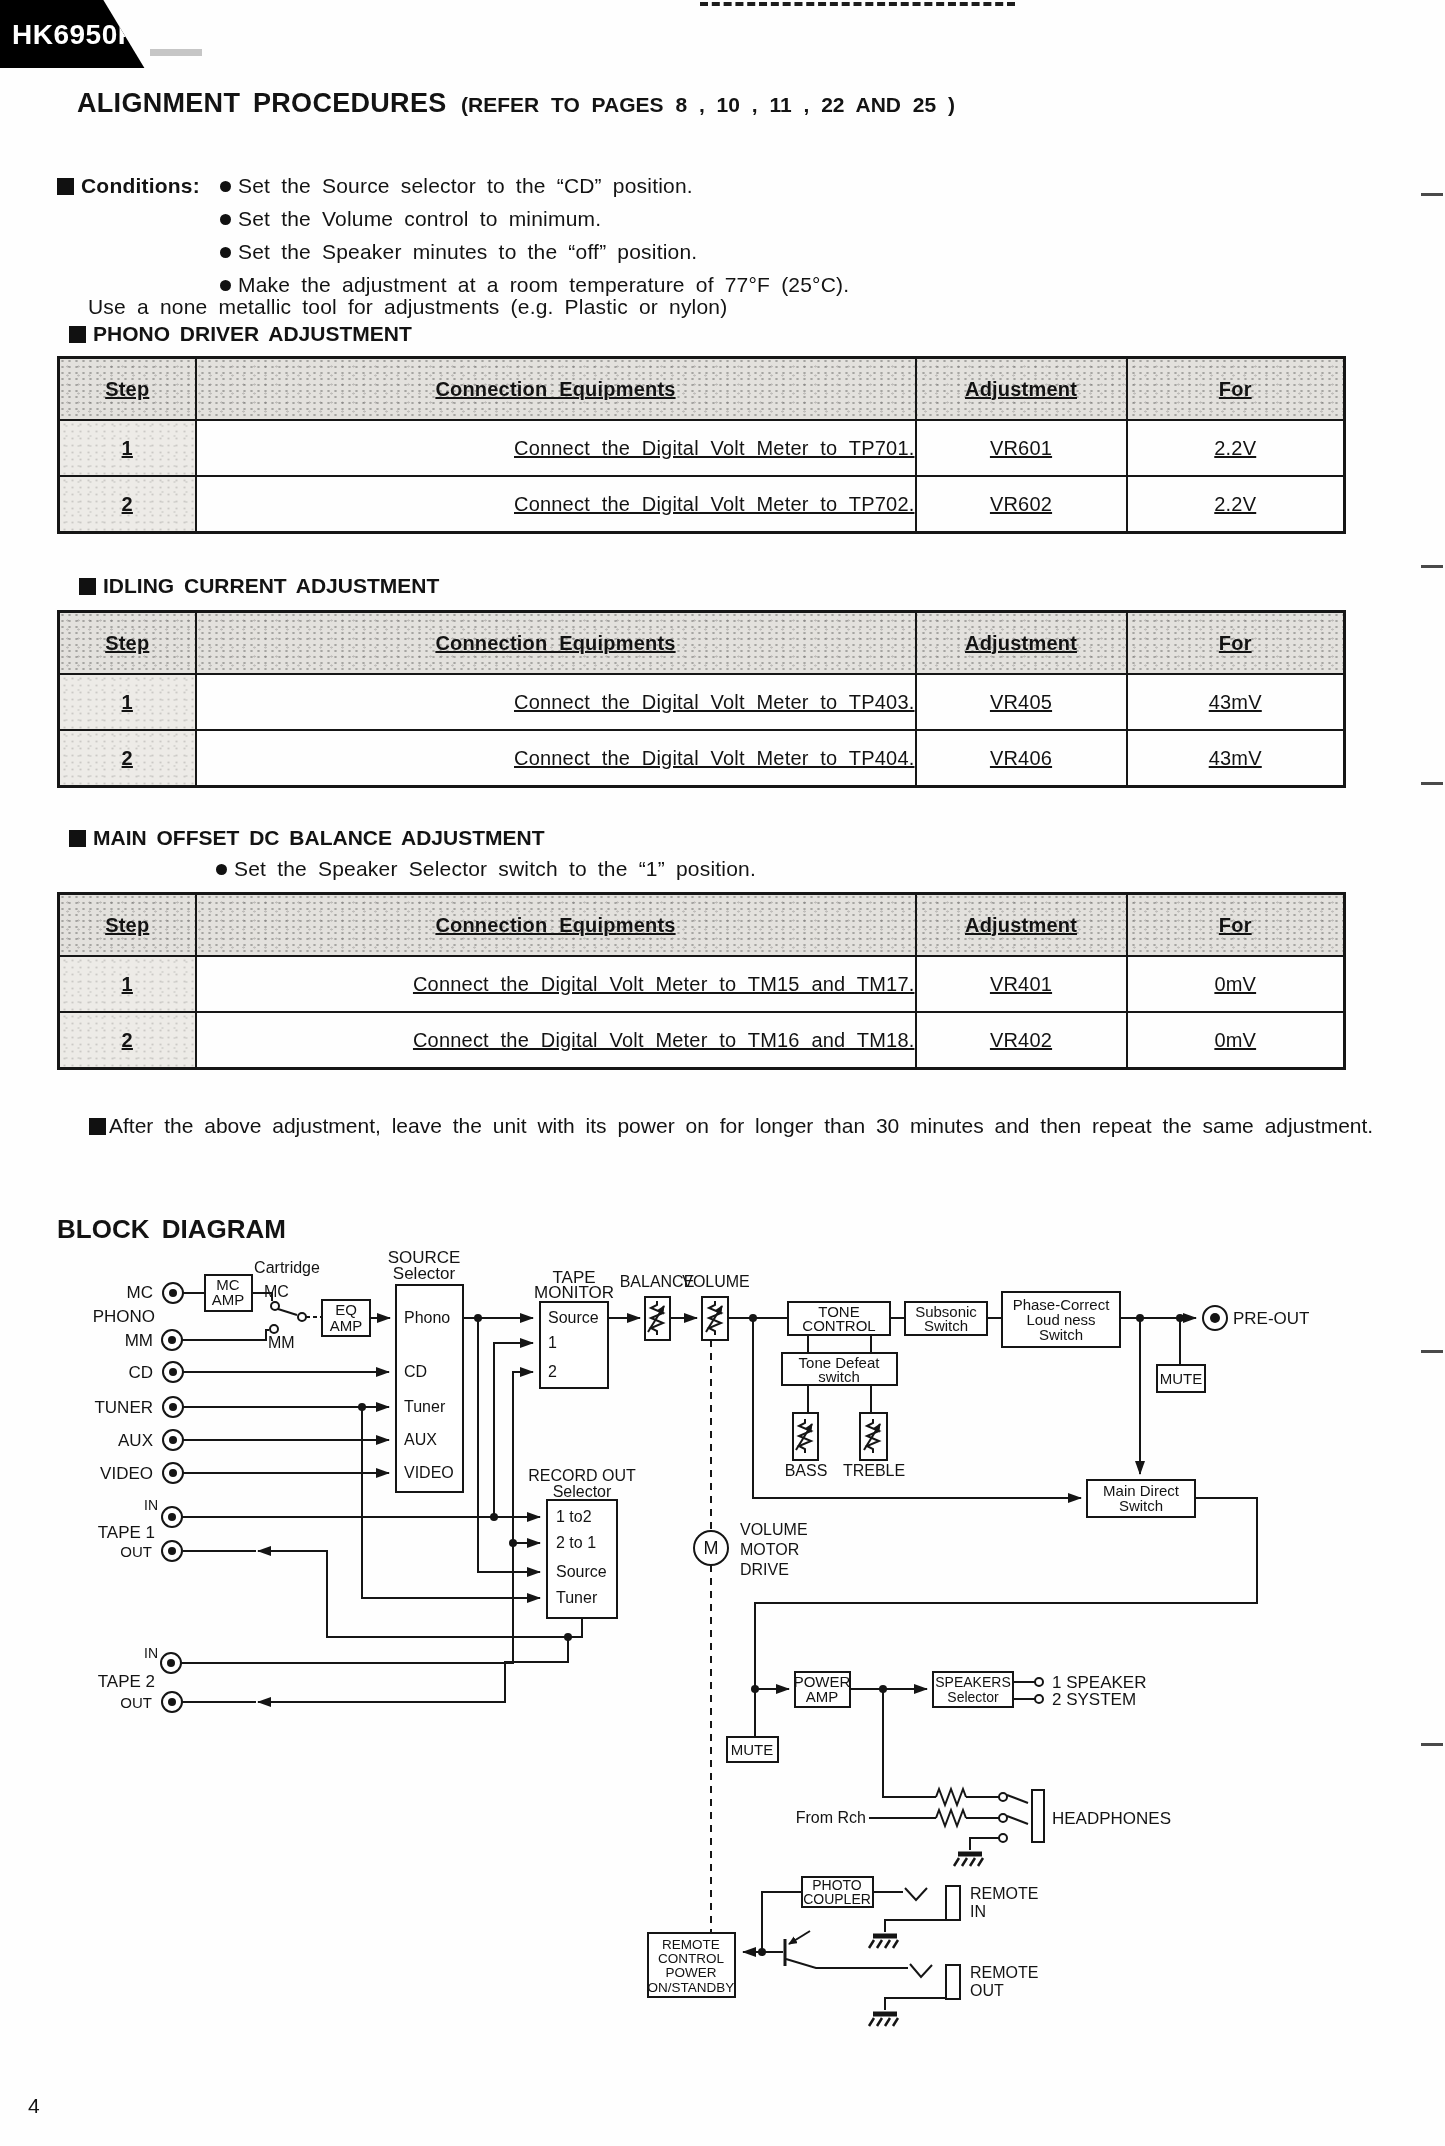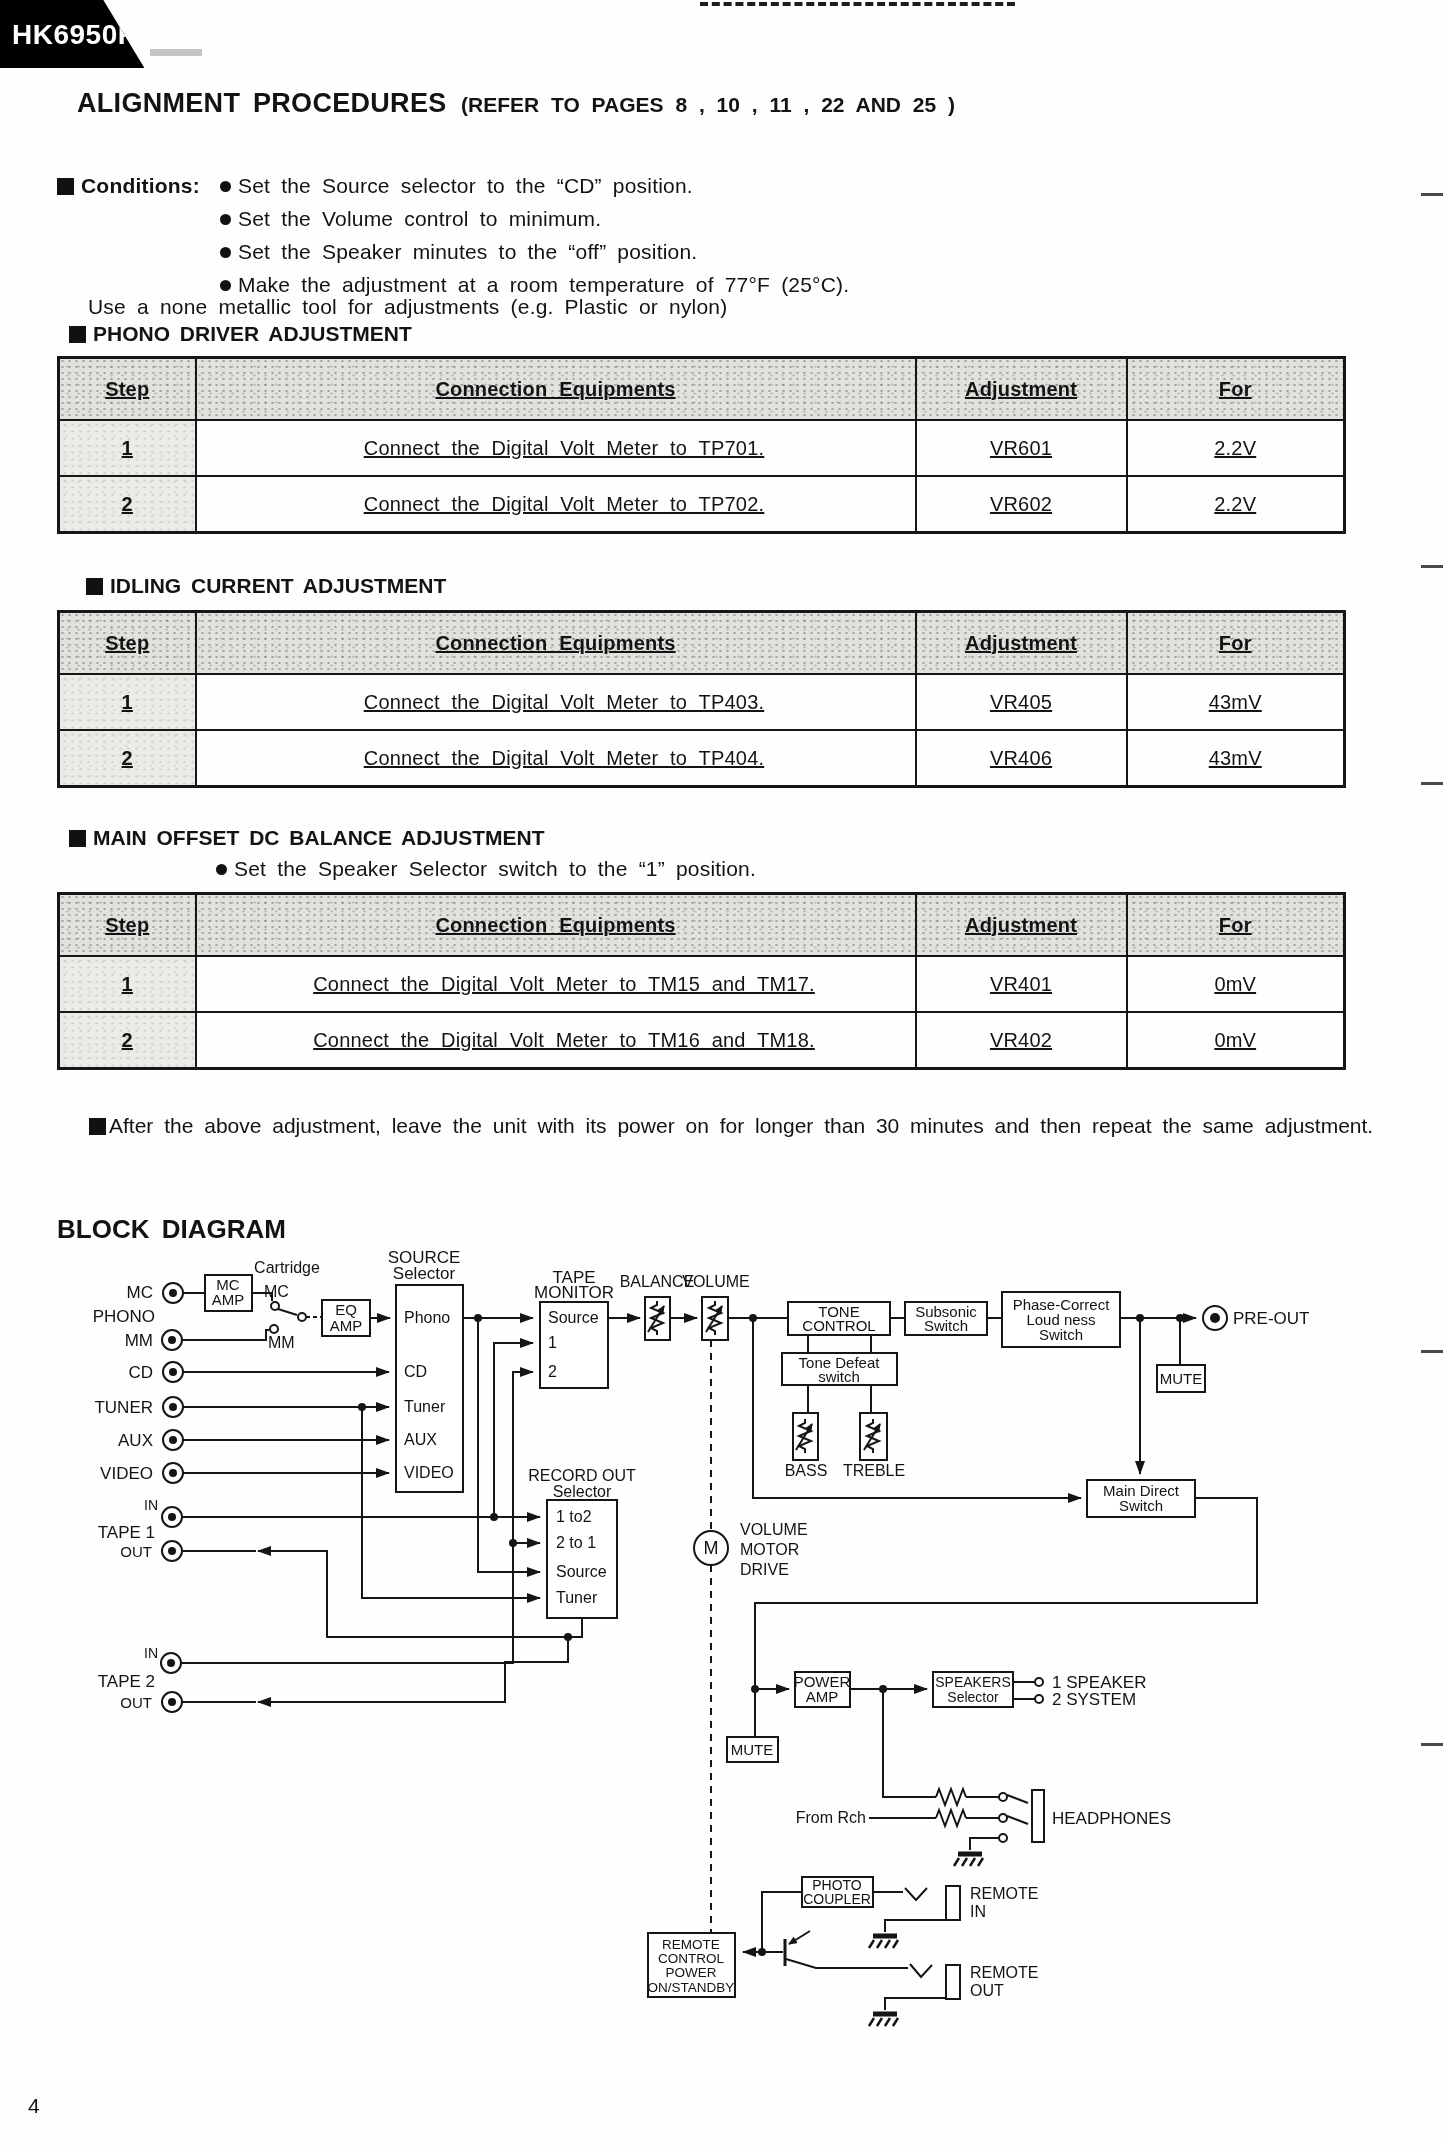--- a/index.html
+++ b/index.html
@@ -24,21 +24,21 @@
   .cond-line{margin-bottom:9px;white-space:nowrap;}
   #conditions{left:57px;top:128px;margin-top:46px;}
   #cond-rows{position:absolute;left:163px;top:0;}
   .sec-head{font-size:21px;font-weight:bold;word-spacing:4px;white-space:nowrap;padding-left:12px;}
   
   table.adj{border-collapse:collapse;width:1286px;table-layout:fixed;border:3px solid #161616;text-decoration:underline;}
   table.adj th,table.adj td{border:2px solid #161616;text-align:center;padding:0;
         font-size:20px;word-spacing:6px;letter-spacing:.2px;}
   table.adj th{height:60px;font-weight:bold;}
   table.adj td{height:54px;}
-  table.adj td.conn{text-align:center;padding-left:17px;}
+  table.adj td.conn{text-align:right;padding-left:17px;}
   table.adj td.step{font-weight:bold;}
   .grain{background-color:#e3e1dd;
      background-image:radial-gradient(rgba(25,25,25,.30) 1px,transparent 1.4px),
                       radial-gradient(rgba(25,25,25,.18) 1px,transparent 1.6px);
      background-size:7px 6px,11px 9px;background-position:0 0,3px 4px;}
   .grain2{background-color:#edebe7;
      background-image:radial-gradient(rgba(25,25,25,.16) 1px,transparent 1.4px),
                       radial-gradient(rgba(25,25,25,.10) 1px,transparent 1.6px);
      background-size:8px 7px,12px 10px;}
   #after-note{left:57px;top:1110px;width:1340px;font-size:21px;word-spacing:5px;line-height:32px;padding-left:32px;}
@@ -117,21 +117,21 @@
   </tr>
   <tr>
     <td class="step grain2">2</td>
     <td class="conn">Connect the Digital Volt Meter to TP702.</td>
     <td>VR602</td>
     <td>2.2V</td>
   </tr>
   </tbody>
 </table>
 
-<div class="abs sec-head" style="left:74px;top:574px">
+<div class="abs sec-head" style="left:67px;top:574px">
   <span class="sq"></span><span>IDLING CURRENT ADJUSTMENT</span>
 </div>
 <table class="adj abs" style="left:57px;top:610px">
   <colgroup>
       <col style="width:137px">
       <col style="width:720px">
       <col style="width:211px">
       <col style="width:218px">
     </colgroup>
   <thead>

